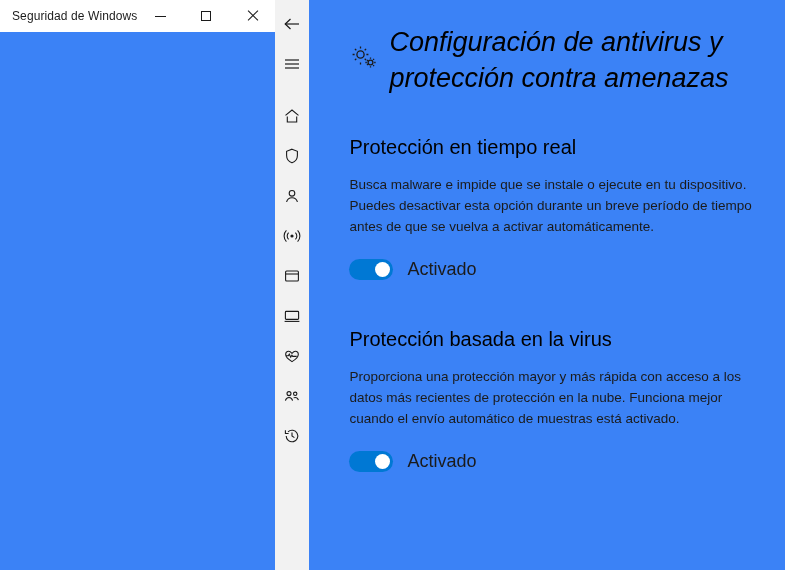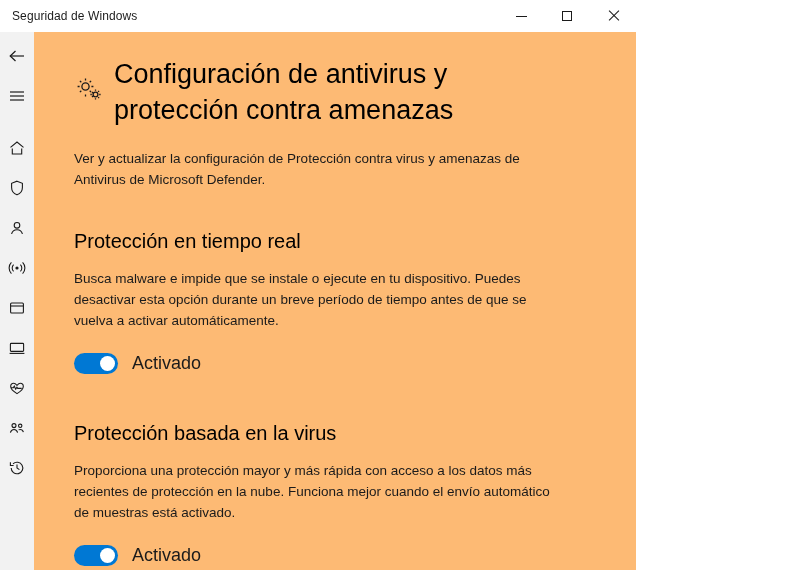--- a/index.html
+++ b/index.html
@@ -9,25 +9,24 @@
   body {
     width: 785px;
     height: 570px;
     background: #ffffff;
     font-family: "Liberation Sans", sans-serif;
     color: #000000;
     overflow: hidden;
   }
   .window {
     position: relative;
-    width: 636px;
+    width: 785px;
     height: 570px;
-    background: #fdba74;
-    display: flex;
-    flex-direction: column;
+    background: #3b82f6;
+    display: flex;
   }
   
   .titlebar {
     height: 32px;
     min-height: 32px;
     display: flex;
     align-items: center;
     background: #ffffff;
     user-select: none;
   }
@@ -110,20 +109,21 @@
   .content {
     flex: 1;
     padding: 0 24px 0 40px;
     overflow: hidden;
     position: relative;
   }
   .page-header {
     display: flex;
     align-items: flex-start;
     padding-top: 24px;
+    font-style: italic;
   }
   .header-icon {
     width: 34px;
     min-width: 34px;
     margin-top: 18px;
     margin-right: 6px;
     color: #1b1b1b;
   }
   .page-title {
     font-size: 27px;
@@ -324,21 +324,20 @@
           <svg width="30" height="30" viewBox="0 0 30 30" fill="none" stroke="currentColor" stroke-width="1.3">
             <circle cx="11.5" cy="12.5" r="3.6"></circle>
             <path d="M11.5 6.6v-2M11.5 20.4v2M17.4 12.5h2M3.6 12.5h2M15.7 8.3l1.4-1.4M5.9 18.1l1.4-1.4M15.7 16.7l1.4 1.4M5.9 6.9l1.4 1.4"></path>
             <circle cx="21.5" cy="20.5" r="2.4"></circle>
             <path d="M21.5 16.8v-1.4M21.5 24.2v1.4M25.2 20.5h1.4M16.4 20.5h1.4M24.1 17.9l1-1M18 23l1-1M24.1 23.1l1 1M18 18l1 1"></path>
           </svg>
         </div>
         <div class="page-title">Configuración de antivirus y protección contra amenazas</div>
       </div>
 
-      <div class="page-desc">Ver y actualizar la configuración de Protección contra virus y amenazas de Antivirus de Microsoft Defender.</div>
 
       <div class="section">
         <div class="section-title">Protección en tiempo real</div>
         <div class="section-desc">Busca malware e impide que se instale o ejecute en tu dispositivo. Puedes desactivar esta opción durante un breve período de tiempo antes de que se vuelva a activar automáticamente.</div>
         <div class="toggle-row">
           <div class="toggle">
             <div class="knob"></div>
           </div>
           <div class="toggle-label">Activado</div>
         </div>

